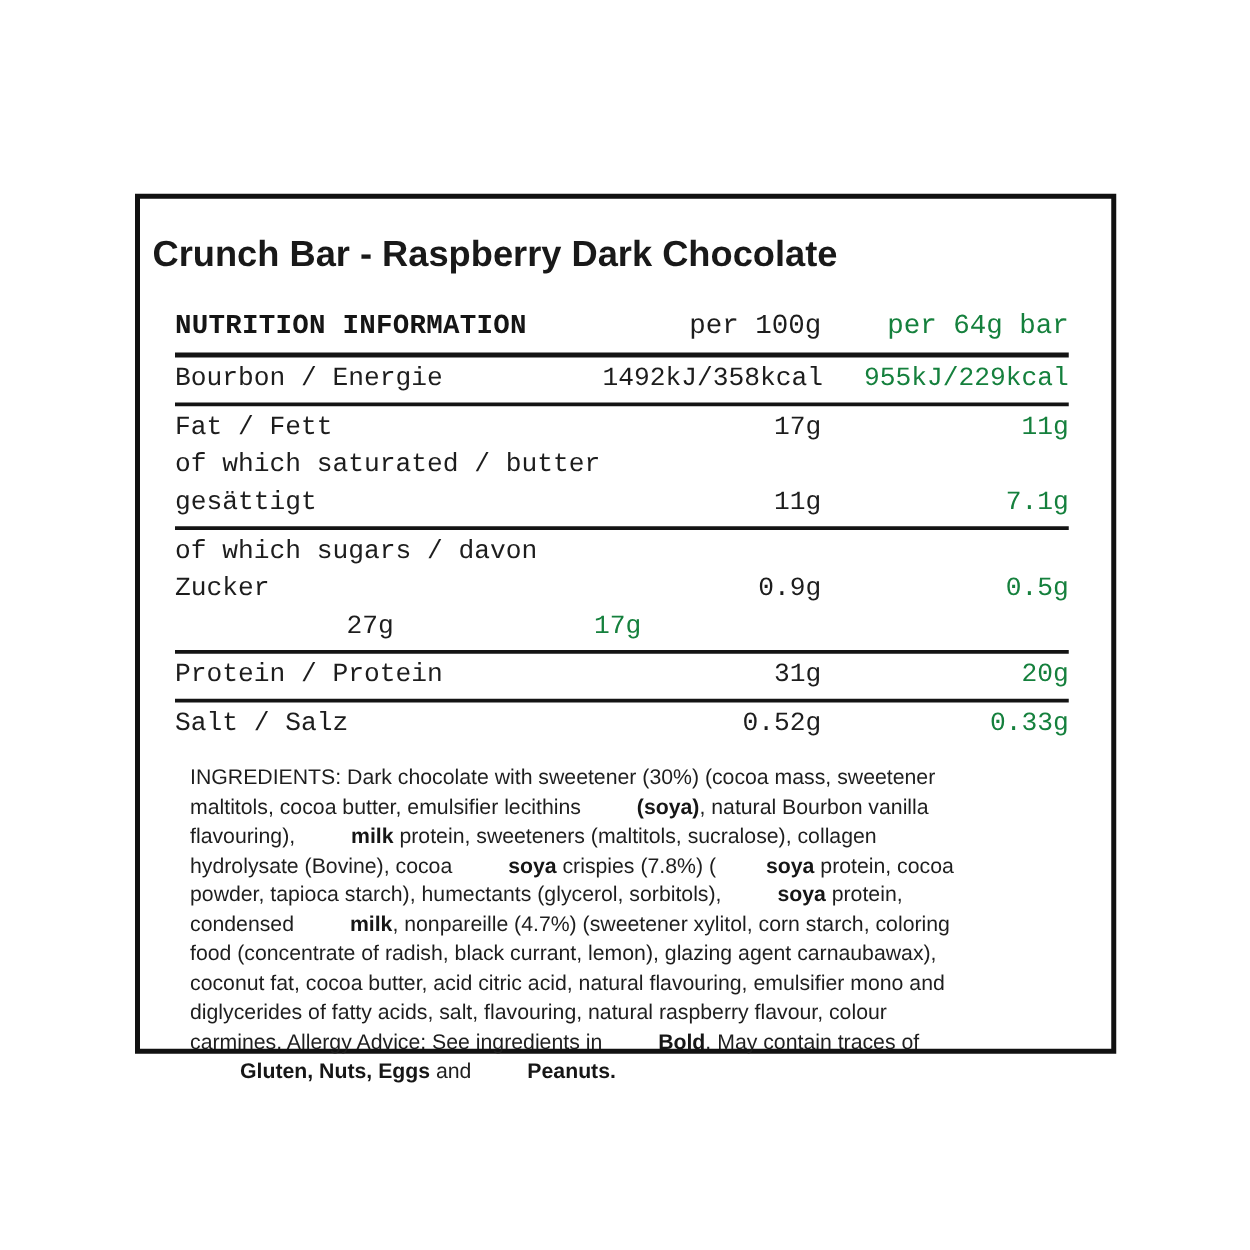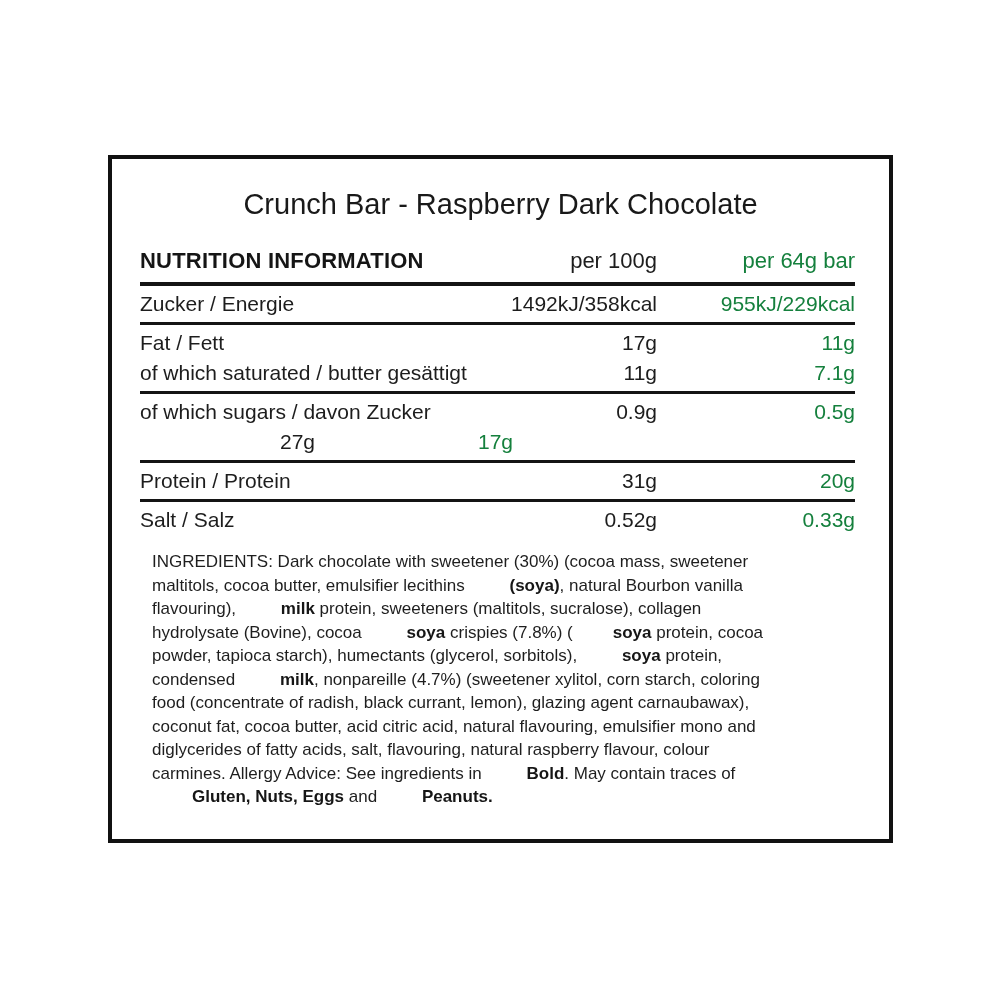--- a/index.html
+++ b/index.html
@@ -16,34 +16,35 @@
     left: 108px;
     top: 155px;
     width: 785px;
     height: 688px;
     box-sizing: border-box;
     border: 4px solid #111111;
     background: #ffffff;
   }
   .title {
     margin: 27px 10px 0 10px;
-    text-align: center;
+    text-align: left;
     font-size: 29px;
     line-height: 36px;
-    font-weight: normal;
+    font-weight: bold;
     color: #191919;
   }
   .ntable {
     margin: 24px 26px 0 28px;
     width: 715px;
   }
   .t-row {
     display: flex;
     align-items: flex-end;
     line-height: 30px;
+    font-family: Liberation Mono, monospace;
   }
   .t-label {
     flex: 1;
     font-size: 21px;
     color: #1d1d1d;
   }
   .t-val {
     width: 175px;
     text-align: right;
     font-size: 21px;
@@ -97,21 +98,21 @@
 
     <div class="ntable">
       <div class="t-row t-header">
         <div class="t-label">NUTRITION INFORMATION</div>
         <div class="t-val">per 100g</div>
         <div class="t-val2">per 64g bar</div>
       </div>
       <div id="table-groups">
           <div class="t-group">
             <div class="t-row">
-              <div class="t-label">Zucker / Energie</div>
+              <div class="t-label">Bourbon / Energie</div>
               <div class="t-val">1492kJ/358kcal</div>
               <div class="t-val2">955kJ/229kcal</div>
             </div>
           </div>
           <div class="t-group">
             <div class="t-row">
               <div class="t-label">Fat / Fett</div>
               <div class="t-val">17g</div>
               <div class="t-val2">11g</div>
             </div>

